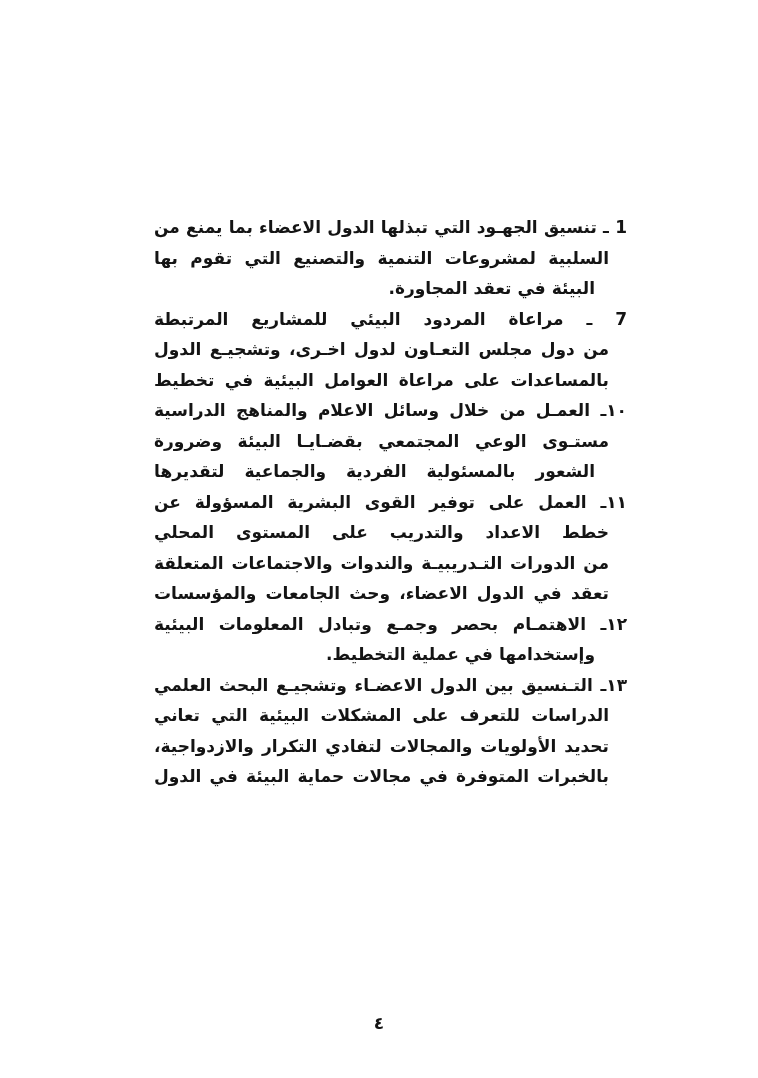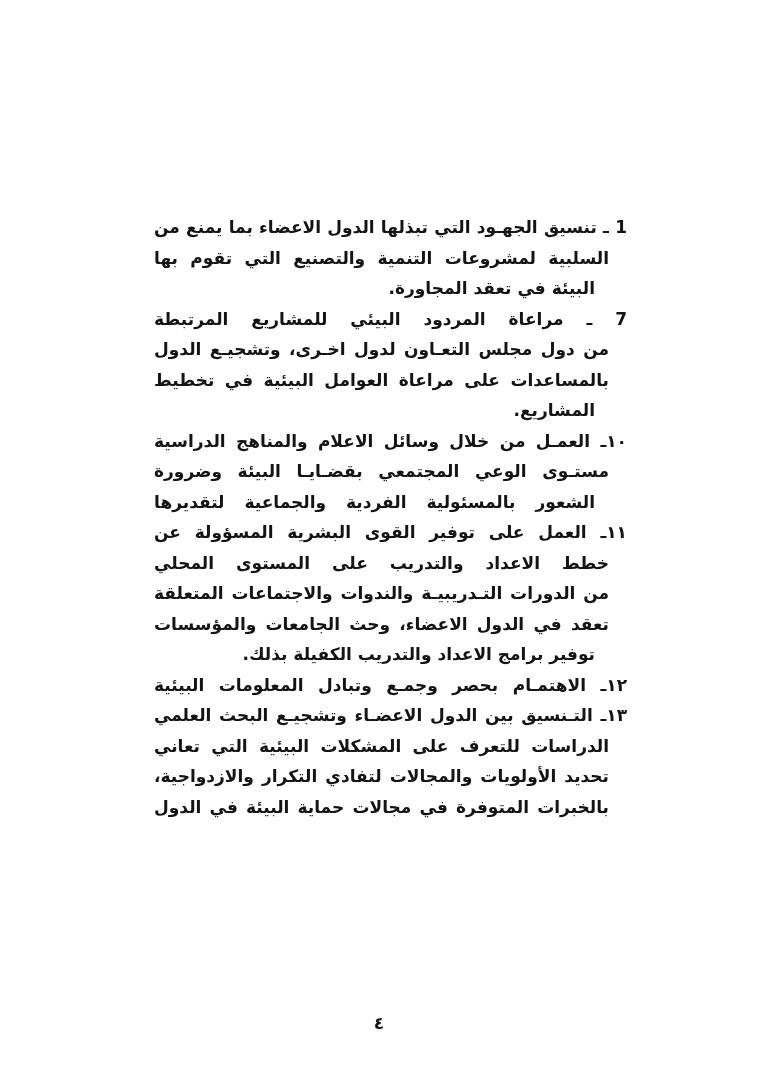--- a/index.html
+++ b/index.html
@@ -61,39 +61,38 @@
     <div class="list-item">
       <div class="ln first"><span class="num">1 ـ</span> <span>تنسيق الجهـود التي تبذلها الدول الاعضاء بما يمنع من التأثيرات</span></div>
       <div class="ln cont">السلبية لمشروعات التنمية والتصنيع التي تقوم بها احدى الدول على</div>
       <div class="ln end">البيئة في تعقد المجاورة.</div>
     </div>
 
     <div class="list-item">
       <div class="ln first"><span class="num">7 ـ</span> <span>مراعاة المردود البيئي للمشاريع المرتبطة بالمساعدات الخارجية المقدمة</span></div>
       <div class="ln cont">من دول مجلس التعـاون لدول اخـرى، وتشجيـع الدول المنتفعـة</div>
       <div class="ln cont">بالمساعدات على مراعاة العوامل البيئية في تخطيط وتنفيذ هذه</div>
-      <div class="ln end">المشاريع.</div>
     </div>
 
     <div class="list-item">
       <div class="ln first"><span class="num">١٠ـ</span> <span>العمـل من خلال وسائل الاعلام والمناهج الدراسية وغيرها على رفع</span></div>
       <div class="ln cont">مستـوى الوعي المجتمعي بقضـايـا البيئة وضرورة حمايتها وغرس</div>
       <div class="ln end">الشعور بالمسئولية الفردية والجماعية لتقديرها والمحافظة عليها.</div>
     </div>
 
     <div class="list-item">
       <div class="ln first"><span class="num">١١ـ</span> <span>العمل على توفير القوى البشرية المسؤولة عن شؤون البيئة وذلك بدعم</span></div>
       <div class="ln cont">خطط الاعداد والتدريب على المستوى المحلي والاقليمي مع الاستفادة</div>
       <div class="ln cont">من الدورات التـدريبيـة والندوات والاجتماعات المتعلقة بالبيئة التي</div>
       <div class="ln cont">تعقد في الدول الاعضاء، وحث الجامعات والمؤسسات ذات العلاقة على</div>
-      <div class="ln end">توفير برامج الاعداد والتدريب الكفيلة بذلك.</div>
     </div>
 
     <div class="list-item">
       <div class="ln first"><span class="num">١٢ـ</span> <span>الاهتمـام بحصر وجمـع وتبادل المعلومات البيئية الاقليمية والدولية</span></div>
+      <div class="ln end">وإستخدامها في عملية التخطيط.</div>
     </div>
 
     <div class="list-item">
       <div class="ln first"><span class="num">١٣ـ</span> <span>التـنسيق بين الدول الاعضـاء وتشجيـع البحث العلمي واجـراء</span></div>
       <div class="ln cont">الدراسات للتعرف على المشكلات البيئية التي تعاني منها المنطقة مع</div>
       <div class="ln cont">تحديد الأولويات والمجالات لتفادي التكرار والازدواجية، واعداد دليل</div>
       <div class="ln cont">بالخبرات المتوفرة في مجالات حماية البيئة في الدول الاعضاء على ان</div>
     </div>
 
   </div>

